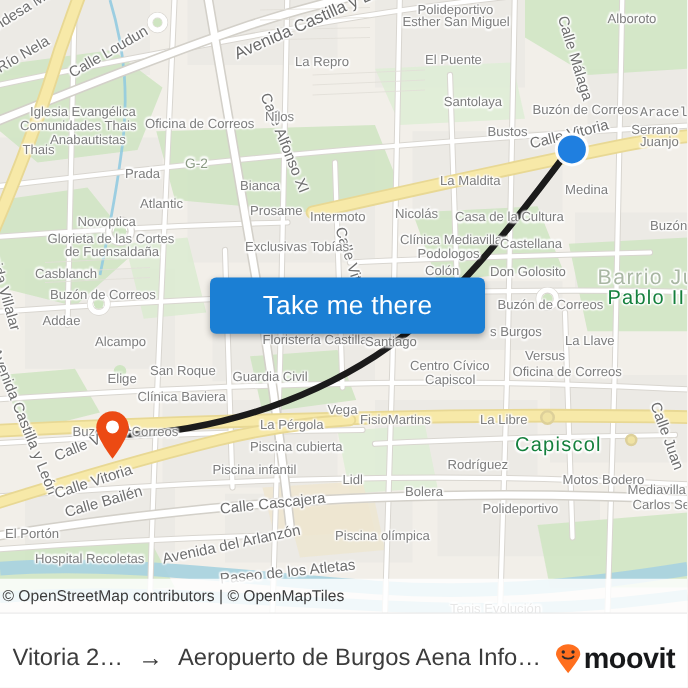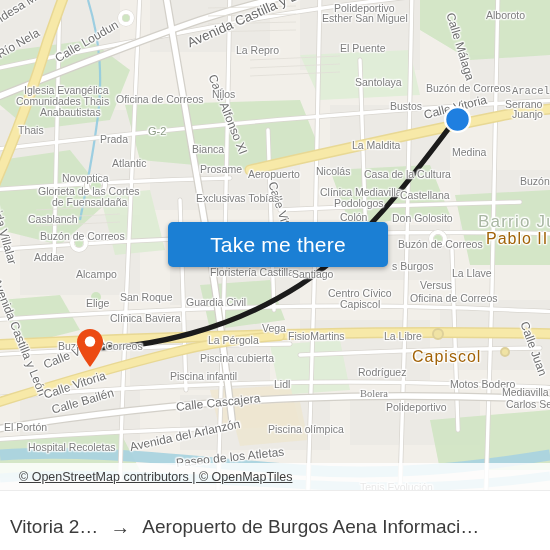--- a/index.html
+++ b/index.html
@@ -23,29 +23,29 @@
     text-shadow:
       1px 0 1.4px #fff,-1px 0 1.4px #fff,0 1px 1.4px #fff,0 -1px 1.4px #fff,
       1px 1px 1.4px #fff,-1px -1px 1.4px #fff,1px -1px 1.4px #fff,-1px 1px 1.4px #fff;
     transform-origin:0 50%;
   }
   .poi{font-size:10.5px;color:#7d7d7d;}
   .street{font-size:12px;color:#6f6f6f;}
   .bigstreet{font-size:13.5px;color:#6a6a6a;}
   .area{font-size:11px;color:#8a9a83;}
   .neigh{font-size:17px;color:#a9b7a3;letter-spacing:1.2px;}
-  .neigh2{font-size:16px;color:#a16207;letter-spacing:1px;}
+  .neigh2{font-size:16px;color:#15803d;letter-spacing:1px;}
 
   
   #attrib{
     position:absolute;left:0;bottom:0;width:550px;height:27px;
     background:rgba(255,255,255,0.82);
     display:flex;align-items:center;
     font-size:12.5px;color:#3d3d3d;
-    padding-left:19px;box-sizing:border-box;text-decoration:underline;
+    padding-left:2px;box-sizing:border-box;
   }
 
   
   #cta{
     position:absolute;left:168px;top:222px;width:220px;height:45px;
     background:#1b7fd4;border-radius:5px;
     box-shadow:0 2px 5px rgba(0,0,0,.30);
     display:flex;align-items:center;justify-content:center;
     color:#fff;font-size:21px;letter-spacing:.2px;
     cursor:pointer;border:0;
@@ -248,30 +248,30 @@
         <div class="maplbl poi" style="left: 426px; top: 82px;">Buzón de Correos</div>
         <div class="maplbl poi" style="left: 512px; top: 85px; font-family: Liberation Mono, monospace;">Araceli</div>
         <div class="maplbl poi" style="left: 24px; top: 84px;">Iglesia Evangélica</div>
         <div class="maplbl poi" style="left: 16px; top: 95px;">Comunidades Thais</div>
         <div class="maplbl poi" style="left: 40px; top: 106px;">Anabautistas</div>
         <div class="maplbl poi" style="left: 116px; top: 93px;">Oficina de Correos</div>
         <div class="maplbl poi" style="left: 212px; top: 88px;">Nilos</div>
         <div class="maplbl poi" style="left: 390px; top: 100px;">Bustos</div>
         <div class="maplbl street" style="left: 424px; top: 108px; transform: rotate(-14deg);">Calle Vitoria</div>
         <div class="maplbl poi" style="left: 512px; top: 108px;">Juanjo</div>
-        <div class="maplbl poi" style="left: 18px; top: 124px;">Thais</div>
+        <div class="maplbl poi" style="left: 18px; top: 114px;">Thais</div>
         <div class="maplbl poi" style="left: 100px; top: 133px;">Prada</div>
         <div class="maplbl area" style="left: 148px; top: 125px;">G-2</div>
         <div class="maplbl poi" style="left: 352px; top: 139px;">La Maldita</div>
         <div class="maplbl poi" style="left: 452px; top: 146px;">Medina</div>
         <div class="maplbl poi" style="left: 192px; top: 143px;">Bianca</div>
         <div class="maplbl poi" style="left: 112px; top: 157px;">Atlantic</div>
         <div class="maplbl poi" style="left: 62px; top: 172px;">Novoptica</div>
         <div class="maplbl poi" style="left: 200px; top: 163px;">Prosame</div>
-        <div class="maplbl poi" style="left: 248px; top: 168px;">Aeropuerto</div>
+        <div class="maplbl poi" style="left: 248px; top: 168px;">Intermoto</div>
         <div class="maplbl poi" style="left: 316px; top: 165px;">Nicolás</div>
         <div class="maplbl poi" style="left: 364px; top: 168px;">Casa de la Cultura</div>
         <div class="maplbl poi" style="left: 520px; top: 175px;">Buzón</div>
         <div class="maplbl poi" style="left: 38px; top: 185px;">Glorieta de las Cortes</div>
         <div class="maplbl poi" style="left: 52px; top: 196px;">de Fuensaldaña</div>
         <div class="maplbl poi" style="left: 320px; top: 186px;">Clínica Mediavilla</div>
         <div class="maplbl poi" style="left: 334px; top: 197px;">Podologos</div>
         <div class="maplbl poi" style="left: 400px; top: 189px;">Castellana</div>
         <div class="maplbl street" style="left: 272px; top: 175px; transform: rotate(72deg);">Calle Vitoria</div>
         <div class="maplbl street" style="left: -10px; top: 178px; transform: rotate(74deg);">Avenida Villalar</div>
@@ -304,21 +304,21 @@
         <div class="maplbl poi" style="left: 58px; top: 340px;">Buzón de Correos</div>
         <div class="maplbl poi" style="left: 208px; top: 334px;">La Pérgola</div>
         <div class="maplbl poi" style="left: 200px; top: 352px;">Piscina cubierta</div>
         <div class="maplbl neigh2" style="left: 412px; top: 348px;">Capiscol</div>
         <div class="maplbl street" style="left: 44px; top: 358px; transform: rotate(-22deg);">Calle Vitoria</div>
         <div class="maplbl poi" style="left: 170px; top: 370px;">Piscina infantil</div>
         <div class="maplbl poi" style="left: 274px; top: 378px;">Lidl</div>
         <div class="maplbl poi" style="left: 358px; top: 366px;">Rodríguez</div>
         <div class="maplbl poi" style="left: 450px; top: 378px;">Motos Bodero</div>
         <div class="maplbl street" style="left: 524px; top: 315px; transform: rotate(70deg);">Calle Juan</div>
-        <div class="maplbl poi" style="left: 360px; top: 388px; font-family: Liberation Serif, serif;">Bolera</div>
+        <div class="maplbl poi" style="left: 324px; top: 388px;">Bolera</div>
         <div class="maplbl poi" style="left: 386px; top: 401px;">Polideportivo</div>
         <div class="maplbl poi" style="left: 502px; top: 386px;">Mediavilla</div>
         <div class="maplbl poi" style="left: 506px; top: 398px;">Carlos Se</div>
         <div class="maplbl street" style="left: 44px; top: 388px; transform: rotate(-18deg);">Calle Vitoria</div>
         <div class="maplbl street" style="left: 52px; top: 403px; transform: rotate(-16deg);">Calle Bailén</div>
         <div class="maplbl poi" style="left: 4px; top: 421px;">El Portón</div>
         <div class="maplbl street" style="left: 176px; top: 400px; transform: rotate(-6deg);">Calle Cascajera</div>
         <div class="maplbl poi" style="left: 28px; top: 441px;">Hospital Recoletas</div>
         <div class="maplbl street" style="left: 130px; top: 440px; transform: rotate(-12deg);">Avenida del Arlanzón</div>
         <div class="maplbl street" style="left: 176px; top: 456px; transform: rotate(-6deg);">Paseo de los Atletas</div>
@@ -346,15 +346,26 @@
   </div>
 
   <button id="cta">Take me there</button>
 
   <div id="bottombar">
     <div id="route">
       <span id="origin">Vitoria 2…</span>
       <span id="arrow">→</span>
       <span id="dest">Aeropuerto de Burgos Aena Informaci…</span>
     </div>
+    <div id="brand">
+      <span style="display:inline-block;line-height:0;">
+        <svg width="21" height="24" viewBox="0 0 21 24">
+          <path d="M10.5,23.5 C10.5,23.5 20.2,11.5 20.2,8.3 C20.2,3.9 15.9,0.4 10.5,0.4 C5.1,0.4 0.8,3.9 0.8,8.3 C0.8,11.5 10.5,23.5 10.5,23.5 Z" fill="#ff6f1e"></path>
+          <circle cx="6.6" cy="6.6" r="1.35" fill="#2b2b2b"></circle>
+          <circle cx="14.4" cy="6.6" r="1.35" fill="#2b2b2b"></circle>
+          <path d="M6.2,10.2 C7.6,12.4 13.4,12.4 14.8,10.2" stroke="#2b2b2b" stroke-width="1.5" fill="none" stroke-linecap="round"></path>
+        </svg>
+      </span>
+      <span class="word">moovit</span>
+    </div>
   </div>
 
 </div>
 
 </body></html>

